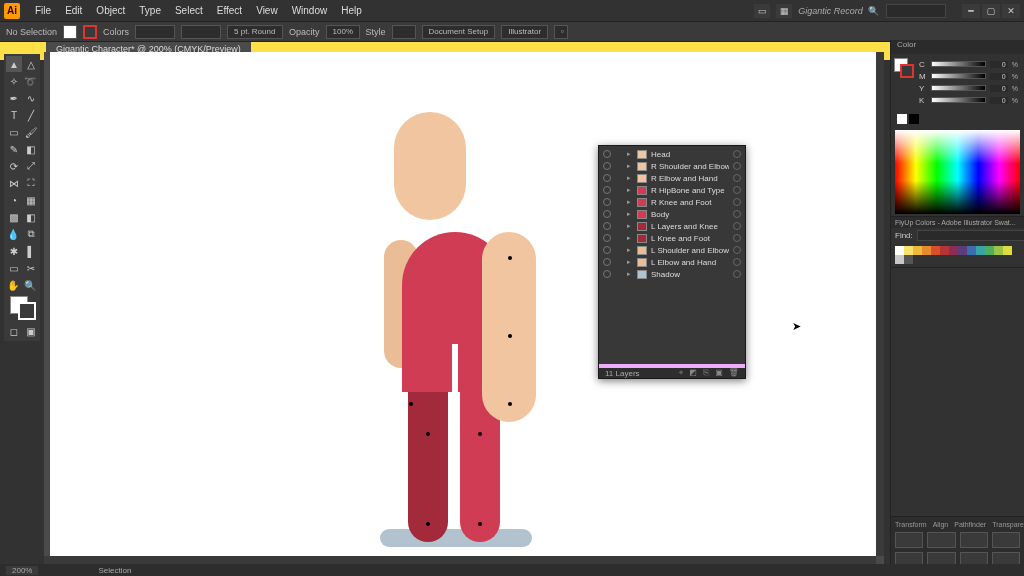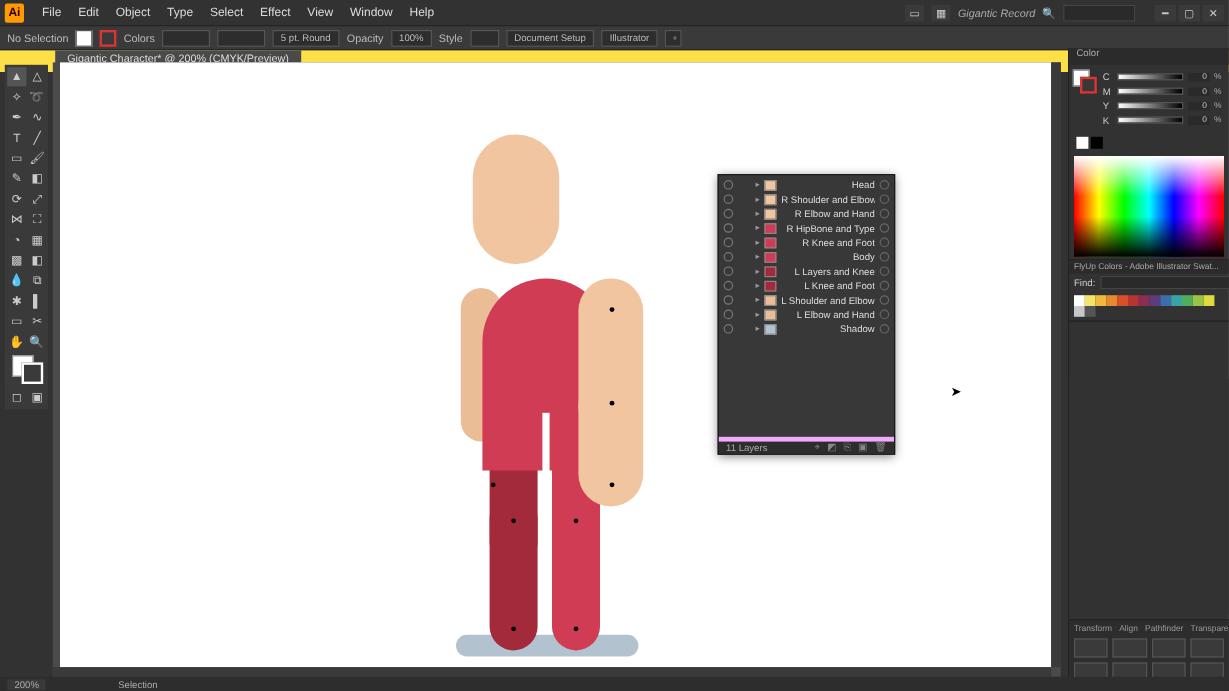--- a/index.html
+++ b/index.html
@@ -53,21 +53,21 @@
   .head-el { position:absolute; width:72px; height:108px; background:#f1c59f; border-radius:36px; left:14px; top:0; }
   .r-arm-up { position:absolute; width:54px; height:134px; background:#f1c59f; border-radius:27px; left:102px; top:120px; }
   .r-arm-lo { position:absolute; width:54px; height:110px; background:#f1c59f; border-radius:27px; left:102px; top:200px; }
   .dot { position:absolute; width:4px; height:4px; background:#000; border-radius:50%; }
 
   
   .layers-panel { position:absolute; left:598px; top:145px; width:148px; background:#383838; border:1px solid #1a1a1a; box-shadow:0 2px 8px rgba(0,0,0,0.5); }
   .panel-titlebar { height:18px; background:#2d2d2d; display:flex; align-items:center; padding:0 6px; font-size:9px; color:#ccc; }
   .panel-menu-icon { margin-left:auto; font-size:10px; }
   .layer-list { padding:2px 0; }
-  .layer-row { display:flex; align-items:center; height:12px; padding:0 4px; gap:4px;text-align:right; }
+  .layer-row { display:flex; align-items:center; height:12px; padding:0 4px; gap:4px; }
   .eye { width:8px; height:8px; border:1px solid #777; border-radius:50%; }
   .lockcol { width:8px;}
   .tw { width:6px; font-size:7px; color:#999; }
   .layer-chip { width:10px; height:9px; border:1px solid #888; }
   .layer-name { font-size:8px; color:#ddd; flex:1; white-space:nowrap; overflow:hidden; }
   .target { width:8px; height:8px; border:1px solid #666; border-radius:50%; }
   .panel-footer { height:14px; background:#2d2d2d; display:flex; align-items:center; padding:0 6px; border-top:4px solid #f0abfc;}
   .panel-footer .count { font-size:8px; color:#aaa; }
   .panel-footer .ficons { margin-left:auto; display:flex; gap:6px; font-size:8px; color:#888;}
   .panel-body-space { height:82px; }

